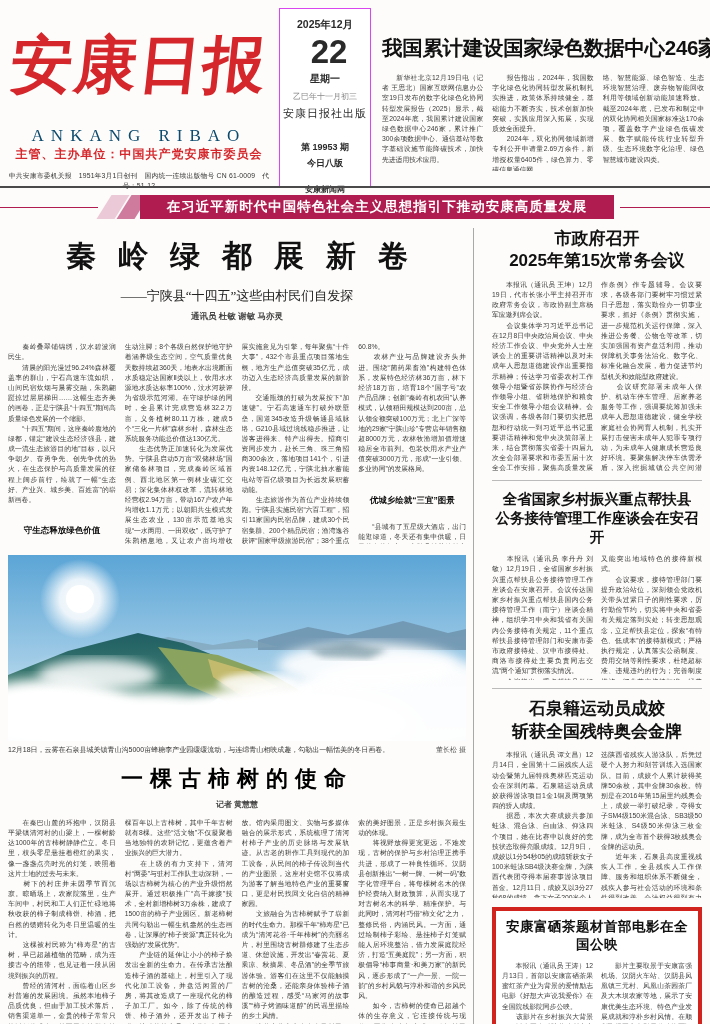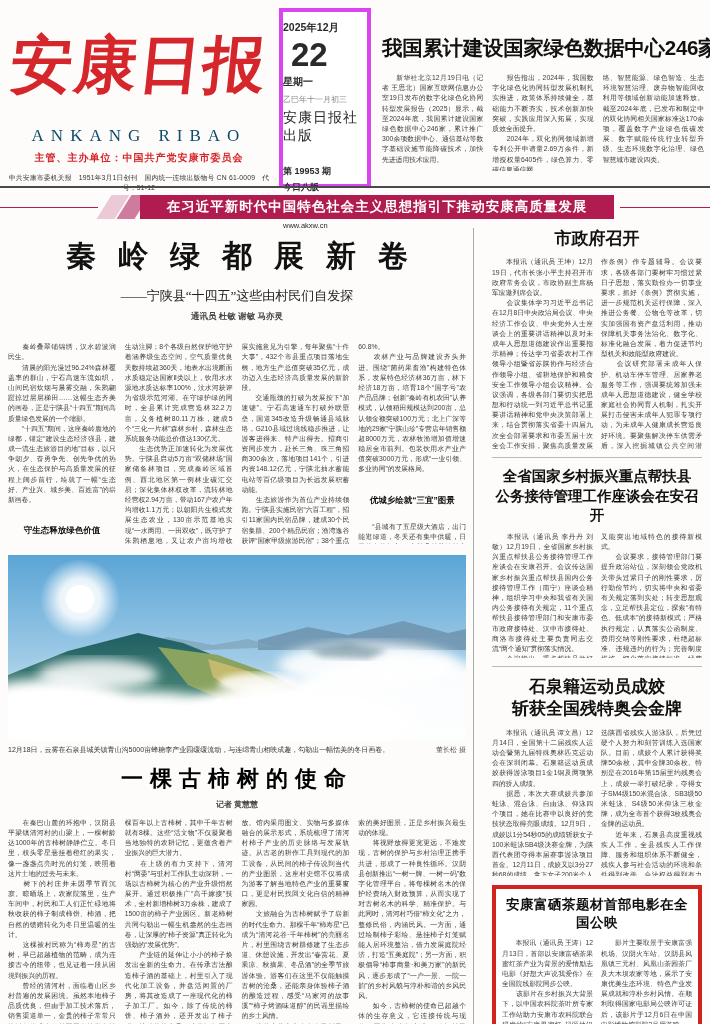--- a/index.html
+++ b/index.html
@@ -5,29 +5,29 @@
   html,body{margin:0;padding:0;background:#e8e6e2;}
   #page{position:relative;width:710px;height:1024px;background:#fdfcfa;overflow:hidden;
         font-family:"Liberation Sans","DejaVu Sans",sans-serif;color:#2a2a2a;}
   
   .masthead{position:absolute;left:6px;top:6px;width:266px;text-align:center;}
   .mast-title{font-family:"DejaVu Serif","Liberation Serif",serif;font-weight:bold;
               font-size:62px;line-height:118px;color:#d4262b;letter-spacing:2px;
               transform:skewX(-6deg);white-space:nowrap;}
   .mast-latin{font-family:"Liberation Serif",serif;font-weight:normal;font-size:17px;
               letter-spacing:7px;color:#0c4a6e;margin-top:2px;}
-  .mast-super{font-size:10px;color:#d4262b;font-weight:bold;letter-spacing:1px;margin-top:5px;}
+  .mast-super{font-size:12px;color:#d4262b;font-weight:bold;letter-spacing:1px;}
   .mast-info{font-size:6.8px;color:#333;margin-top:8px;letter-spacing:.2px;}
-  .date-box{position:absolute;left:279px;top:8px;width:92px;height:180px;border:4px solid #d946ef;
-            background:#fff;text-align:left;padding-top:9px;box-sizing:border-box;}
+  .date-box{position:absolute;left:279px;top:8px;width:92px;height:180px;border:1px solid #d946ef;
+            background:#fff;text-align:center;padding-top:9px;box-sizing:border-box;}
   .db-ym{font-size:10.5px;font-weight:bold;}
   .db-day{font-size:33px;font-weight:bold;line-height:36px;margin-top:2px;padding-left:8px;}
   .db-week{font-size:10px;font-weight:bold;margin-top:2px;}
   .db-lunar{font-size:8px;color:#8a8a8a;font-family:"Liberation Serif",serif;margin-top:5px;}
-  .db-pub{font-size:14px;font-family:Liberation Mono, monospace;margin-top:4px;letter-spacing:1px;}
+  .db-pub{font-size:11px;font-family:Liberation Mono, monospace;margin-top:4px;letter-spacing:1px;}
   .db-issue{font-size:9px;font-weight:bold;margin-top:20px;}
   .db-pages{font-size:9px;font-weight:bold;margin-top:3px;}
   .db-site{font-size:8px;font-weight:bold;margin-top:14px;}
   .db-url{font-size:7.5px;margin-top:2px;}
   .top-article{position:absolute;left:382px;top:34px;width:322px;}
   .top-headline{font-size:20.5px;font-weight:900;letter-spacing:-.3px;white-space:nowrap;color:#111;}
   .top-cols{margin-top:11px;display:grid;grid-template-columns:repeat(3,1fr);gap:9px;
             height:98px;overflow:hidden;}
   .news{font-size:6.8px;line-height:1.5;text-align:justify;white-space:pre-line;color:#3b3b3b;overflow:hidden;}
   .header-rule{position:absolute;left:0;top:186px;width:710px;border-top:2px solid #4a4a4a;}
@@ -218,20 +218,21 @@
 　　如今，古柿树的使命已超越个体的生存意义，它连接传统与现代，平衡生态与产业，引领村民从“靠山吃山”走向“依山致富”。正如驻村工作队员罗思雨所说：“古树是我们村最宝贵的财富，保护好它们，让它们继续见证村庄发展，带动共同富裕，是我们最大的心愿。”</div>
       </div>
     </div>
   </div>
 
   <div class="right-col">
 
     <div>
       <div class="r-head">
         <div>市政府召开</div>
+        <div>2025年第15次常务会议</div>
       </div>
       <div class="cols2 h196">
         <div class="news">　　本报讯（通讯员 王坤）12月19日，代市长张小平主持召开市政府常务会议，市政协副主席杨军应邀列席会议。
 　　会议集体学习习近平总书记在12月8日中央政治局会议、中央经济工作会议、中央党外人士座谈会上的重要讲话精神以及对未成年人思想道德建设作出重要指示精神；传达学习省委农村工作领导小组暨省苏陕协作与经济合作领导小组、省耕地保护和粮食安全工作领导小组会议精神。会议强调，各级各部门要切实把思想和行动统一到习近平总书记重要讲话精神和党中央决策部署上来，结合贯彻落实省委十四届九次全会部署要求和市委五届十次全会工作安排，聚焦高质量发展首要任务，着力稳就业、稳企业、稳市场、稳预期，推动经济实现质的有效提升和量的合理增长，奋力完成全年经济社会发展目标任务，确保“十五五”实现良好开局。
 　　会议组织市政府领导集体学法，邀请省人大常委会法制工作委员会委员杨学军就贯彻落实《陕西省机关运行保障工</div>
         <div class="news">作条例》作专题辅导。会议要求，各级各部门要树牢习惯过紧日子思想，落实勤俭办一切事业要求，抓好《条例》贯彻实施，进一步规范机关运行保障，深入推进公务餐、公物仓等改革，切实加强国有资产盘活利用，推动保障机关事务法治化、数字化、标准化融合发展，着力促进节约型机关和效能型政府建设。
 　　会议研究部署未成年人保护、机动车停车管理、居家养老服务等工作，强调要统筹加强未成年人思想道德建设，健全学校家庭社会协同育人机制，扎实开展打击侵害未成年人犯罪专项行动，为未成年人健康成长营造良好环境。要聚焦解决停车供需矛盾，深入挖掘城镇公共空间潜力，科学合理配置停车资源，严格规范经营管理和服务收费，更好满足群众合理停车需求。要积极应对人口老龄化，坚持以居家老年人服务需求为导向，充分激发政府、市场、社会、家庭等多元主体的积极性，不断优化资源配置，配套完善服务供给体系，促进养老服务高质量发展。会议还研究了其他事项。</div>
       </div>
     </div>
 

